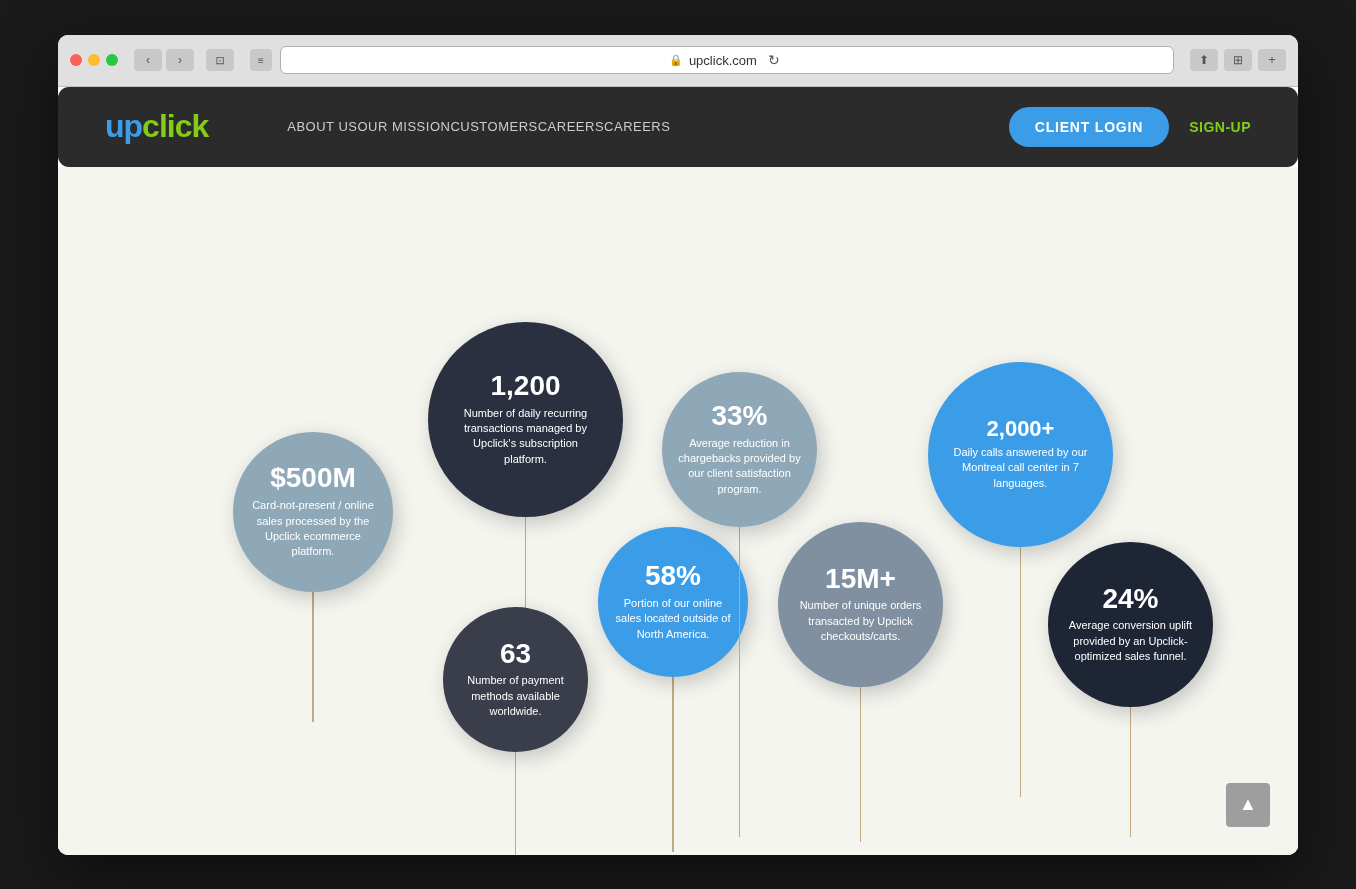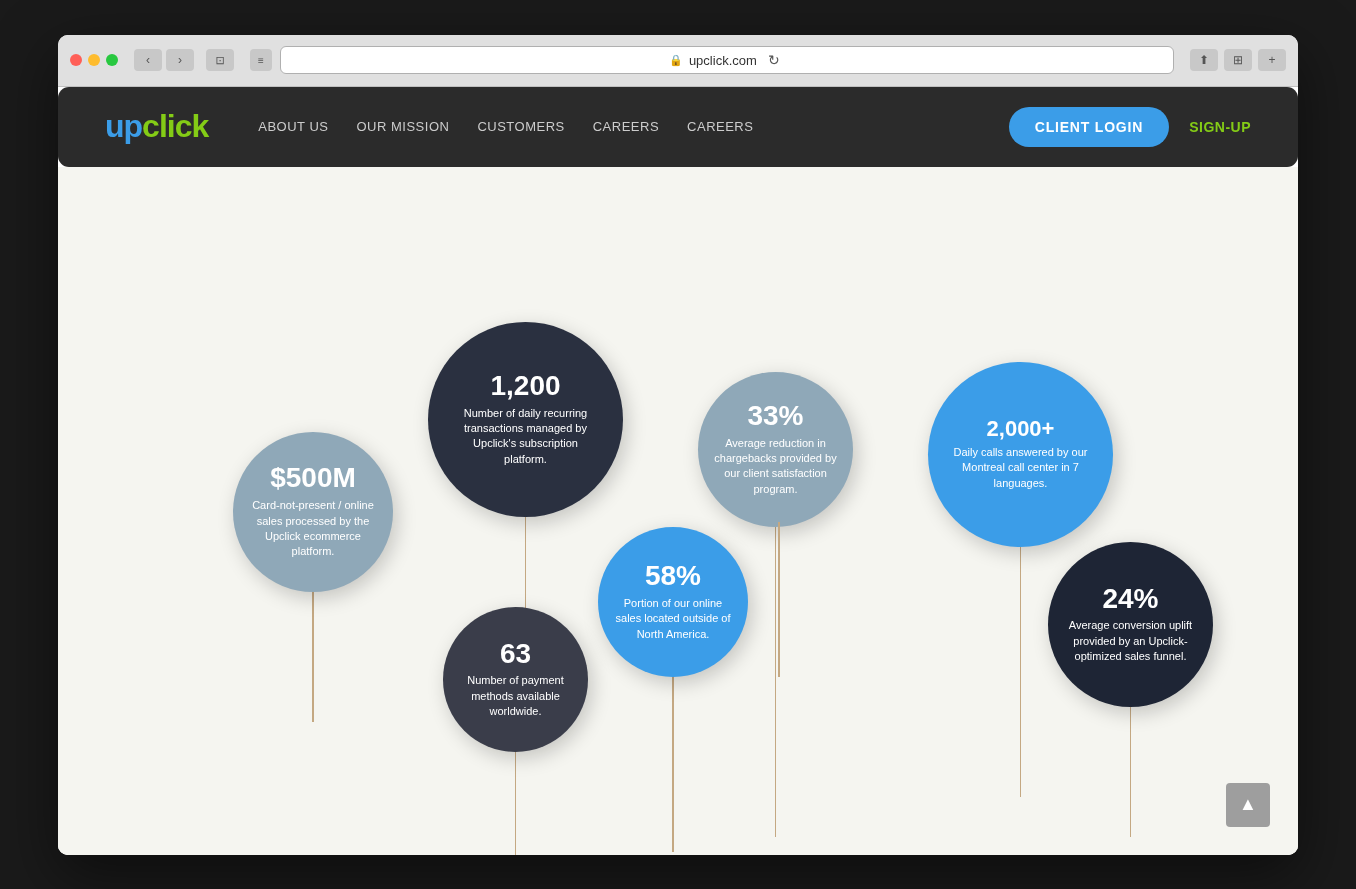--- a/index.html
+++ b/index.html
@@ -179,22 +179,22 @@
     }
     .logo-click {
       font-size: 32px;
       font-weight: 700;
       color: #84cc16;
       letter-spacing: -1px;
     }
 
     .nav-links {
       display: flex;
-      gap: 28px;
       flex: 1;
+      margin-left: 29px;
     }
     .nav-link {
       color: #cccccc;
       text-decoration: none;
       font-size: 13px;
       font-weight: 500;
       letter-spacing: 0.5px;
       cursor: pointer;
       white-space: nowrap;
     }
@@ -375,28 +375,32 @@
             </div>
             <div class="balloon-stick" style="height: 105px;"></div>
           </div>
           <div class="balloon-item" style="left: 540px; top: 360px; position: absolute; display: flex; flex-direction: column; align-items: center;">
             <div class="balloon-circle" style="width: 150px; height: 150px; background: rgb(59, 157, 232);">
               <div class="balloon-stat">58%</div>
               <div class="balloon-desc">Portion of our online sales located outside of North America.</div>
             </div>
             <div class="balloon-stick" style="height: 175px;"></div>
           </div>
-          <div class="balloon-item" style="left: 640px; top: 205px; position: absolute; display: flex; flex-direction: column; ">
+          <div class="balloon-item" style="left: 604px; top: 205px; position: absolute; display: flex; flex-direction: column; ">
             <div class="balloon-circle" style="width: 155px; height: 155px; background: rgb(143, 168, 184);">
               <div class="balloon-stat">33%</div>
               <div class="balloon-desc">Average reduction in chargebacks provided by our client satisfaction program.</div>
             </div>
             <div class="balloon-stick" style="height: 310px;"></div>
           </div>
           <div class="balloon-item" style="left: 720px; top: 355px; position: absolute; display: flex; flex-direction: column; align-items: center;">
+            <div class="balloon-circle" style="width: 165px; height: 165px; background: rgb(128, 144, 160);">
+              <div class="balloon-stat">15M+</div>
+              <div class="balloon-desc">Number of unique orders transacted by Upclick checkouts/carts.</div>
+            </div>
             <div class="balloon-stick" style="height: 155px;"></div>
           </div>
           <div class="balloon-item" style="left: 870px; top: 195px; position: absolute; display: flex; flex-direction: column; align-items: center;">
             <div class="balloon-circle" style="width: 185px; height: 185px; background: rgb(59, 157, 232);">
               <div class="balloon-stat" style="font-size: 22px;">2,000+</div>
               <div class="balloon-desc">Daily calls answered by our Montreal call center in 7 languages.</div>
             </div>
             <div class="balloon-stick" style="height: 250px;"></div>
           </div>
           <div class="balloon-item" style="left: 990px; top: 375px; position: absolute; display: flex; flex-direction: column; align-items: center;">

